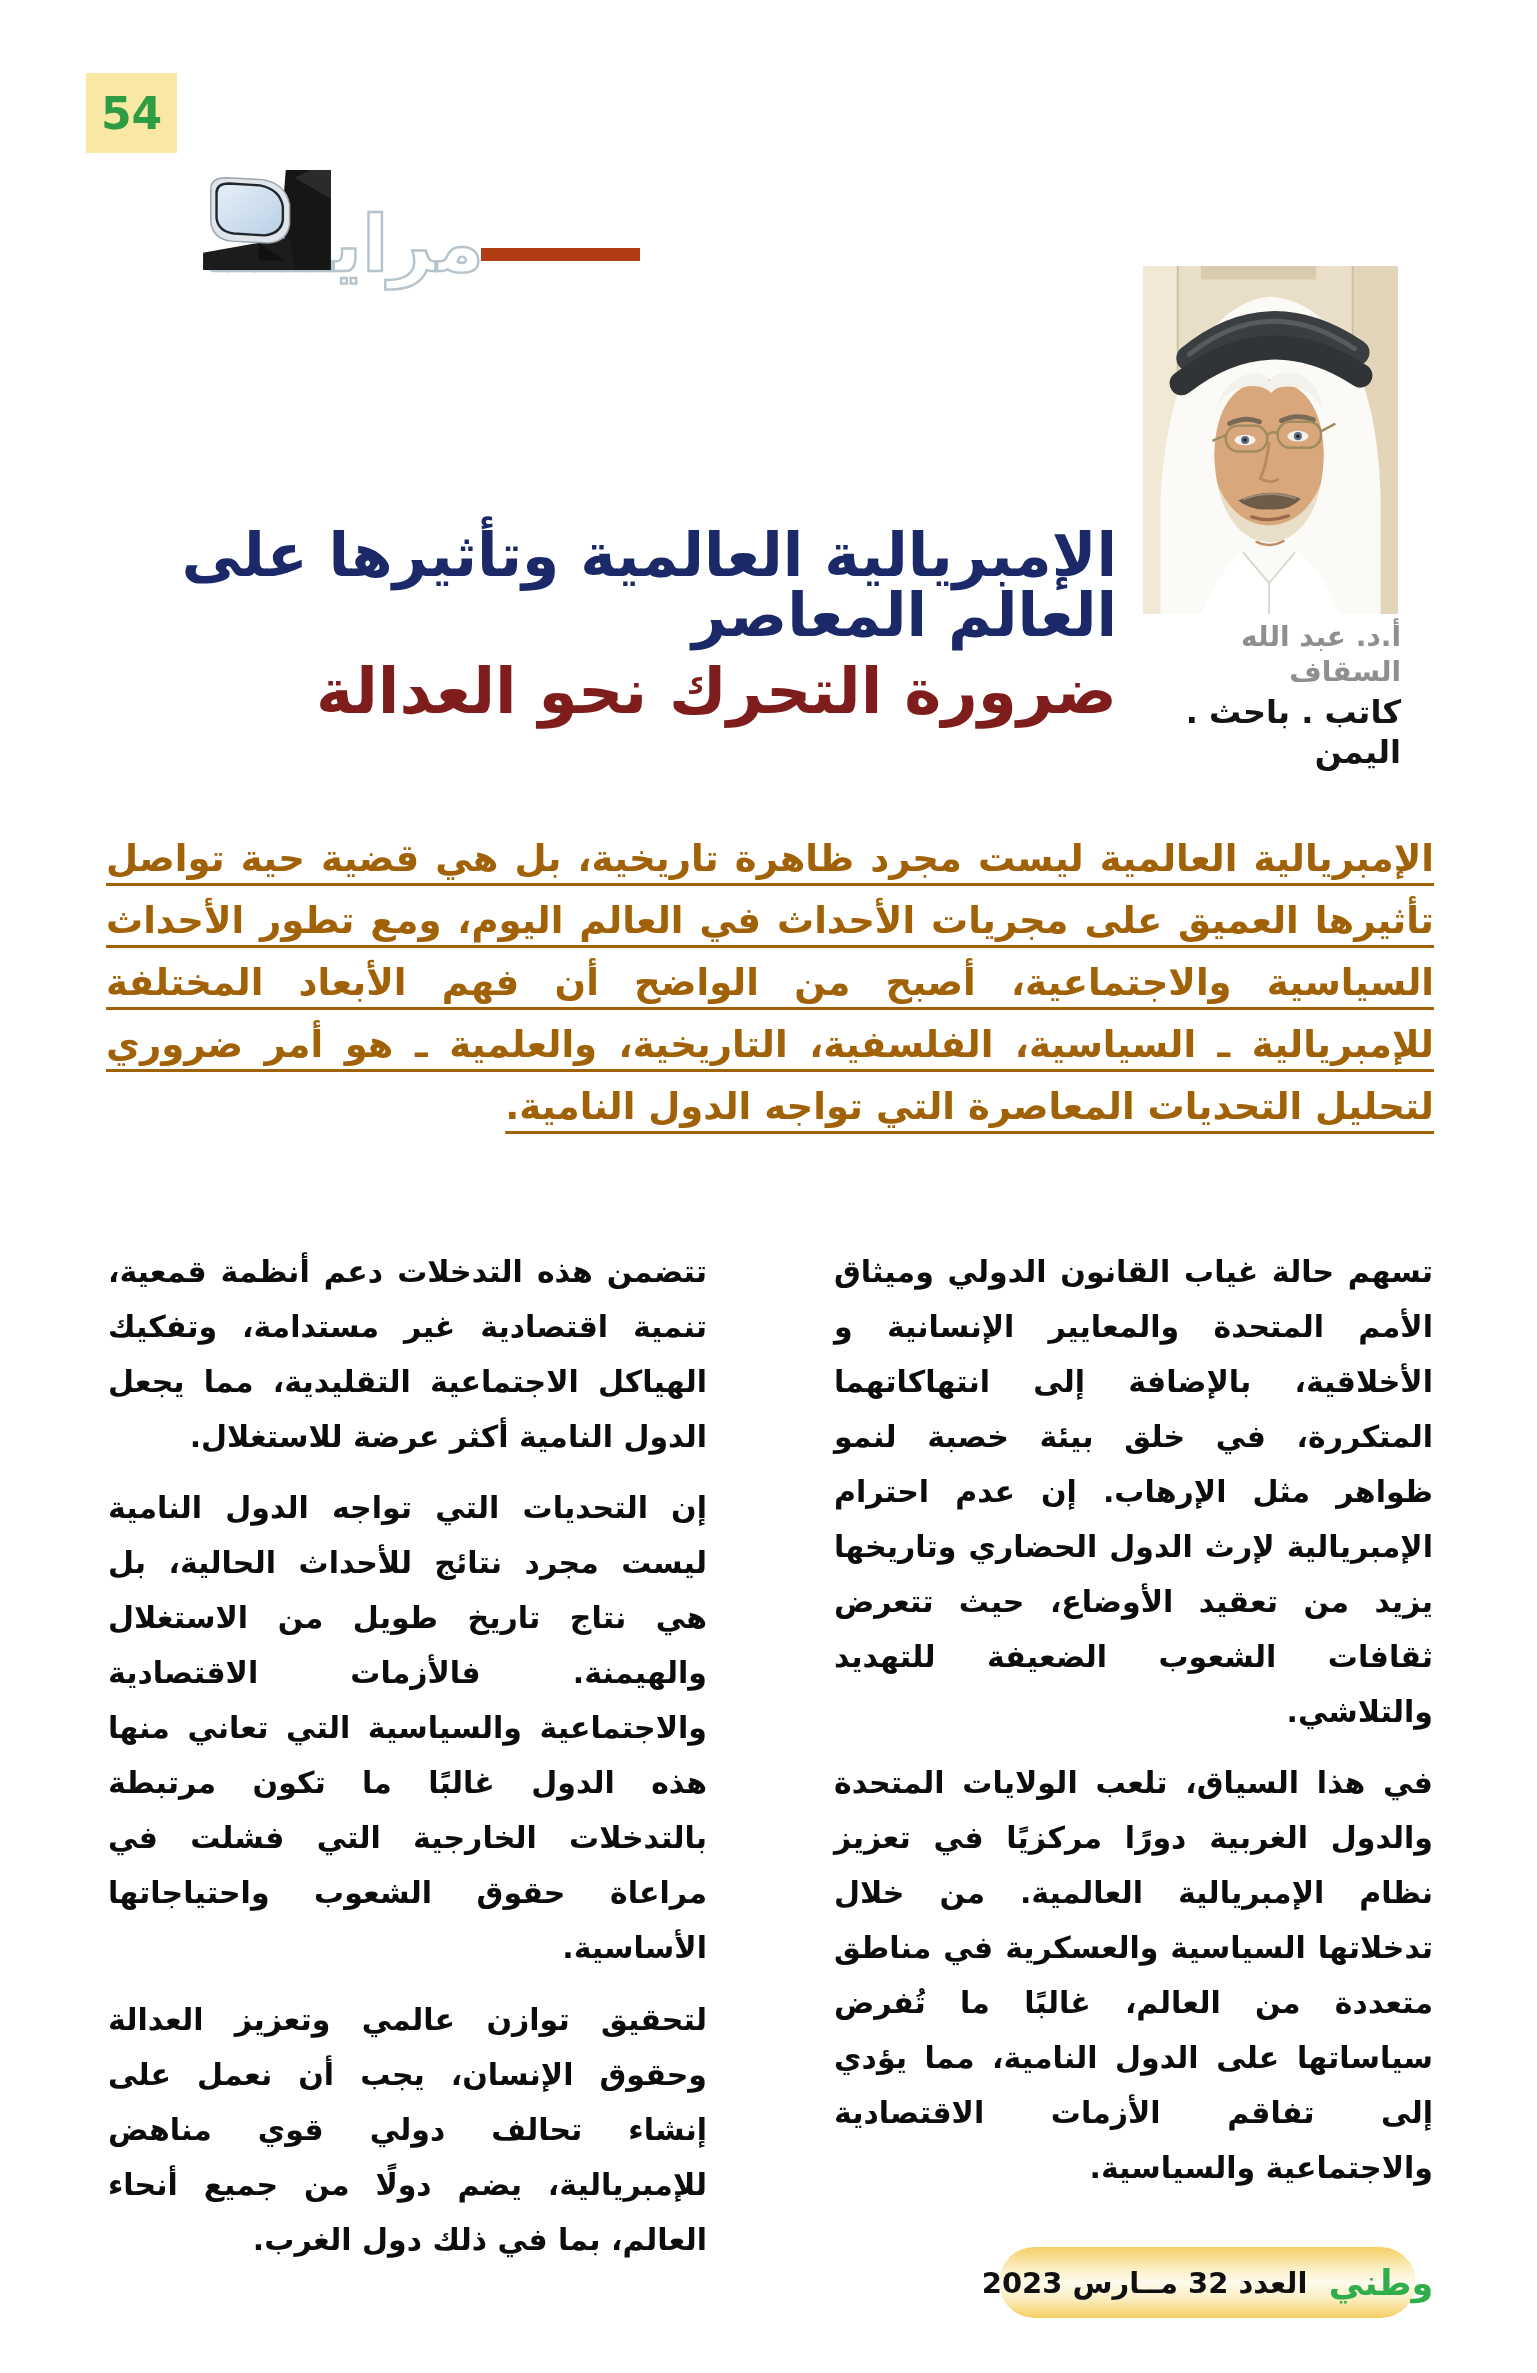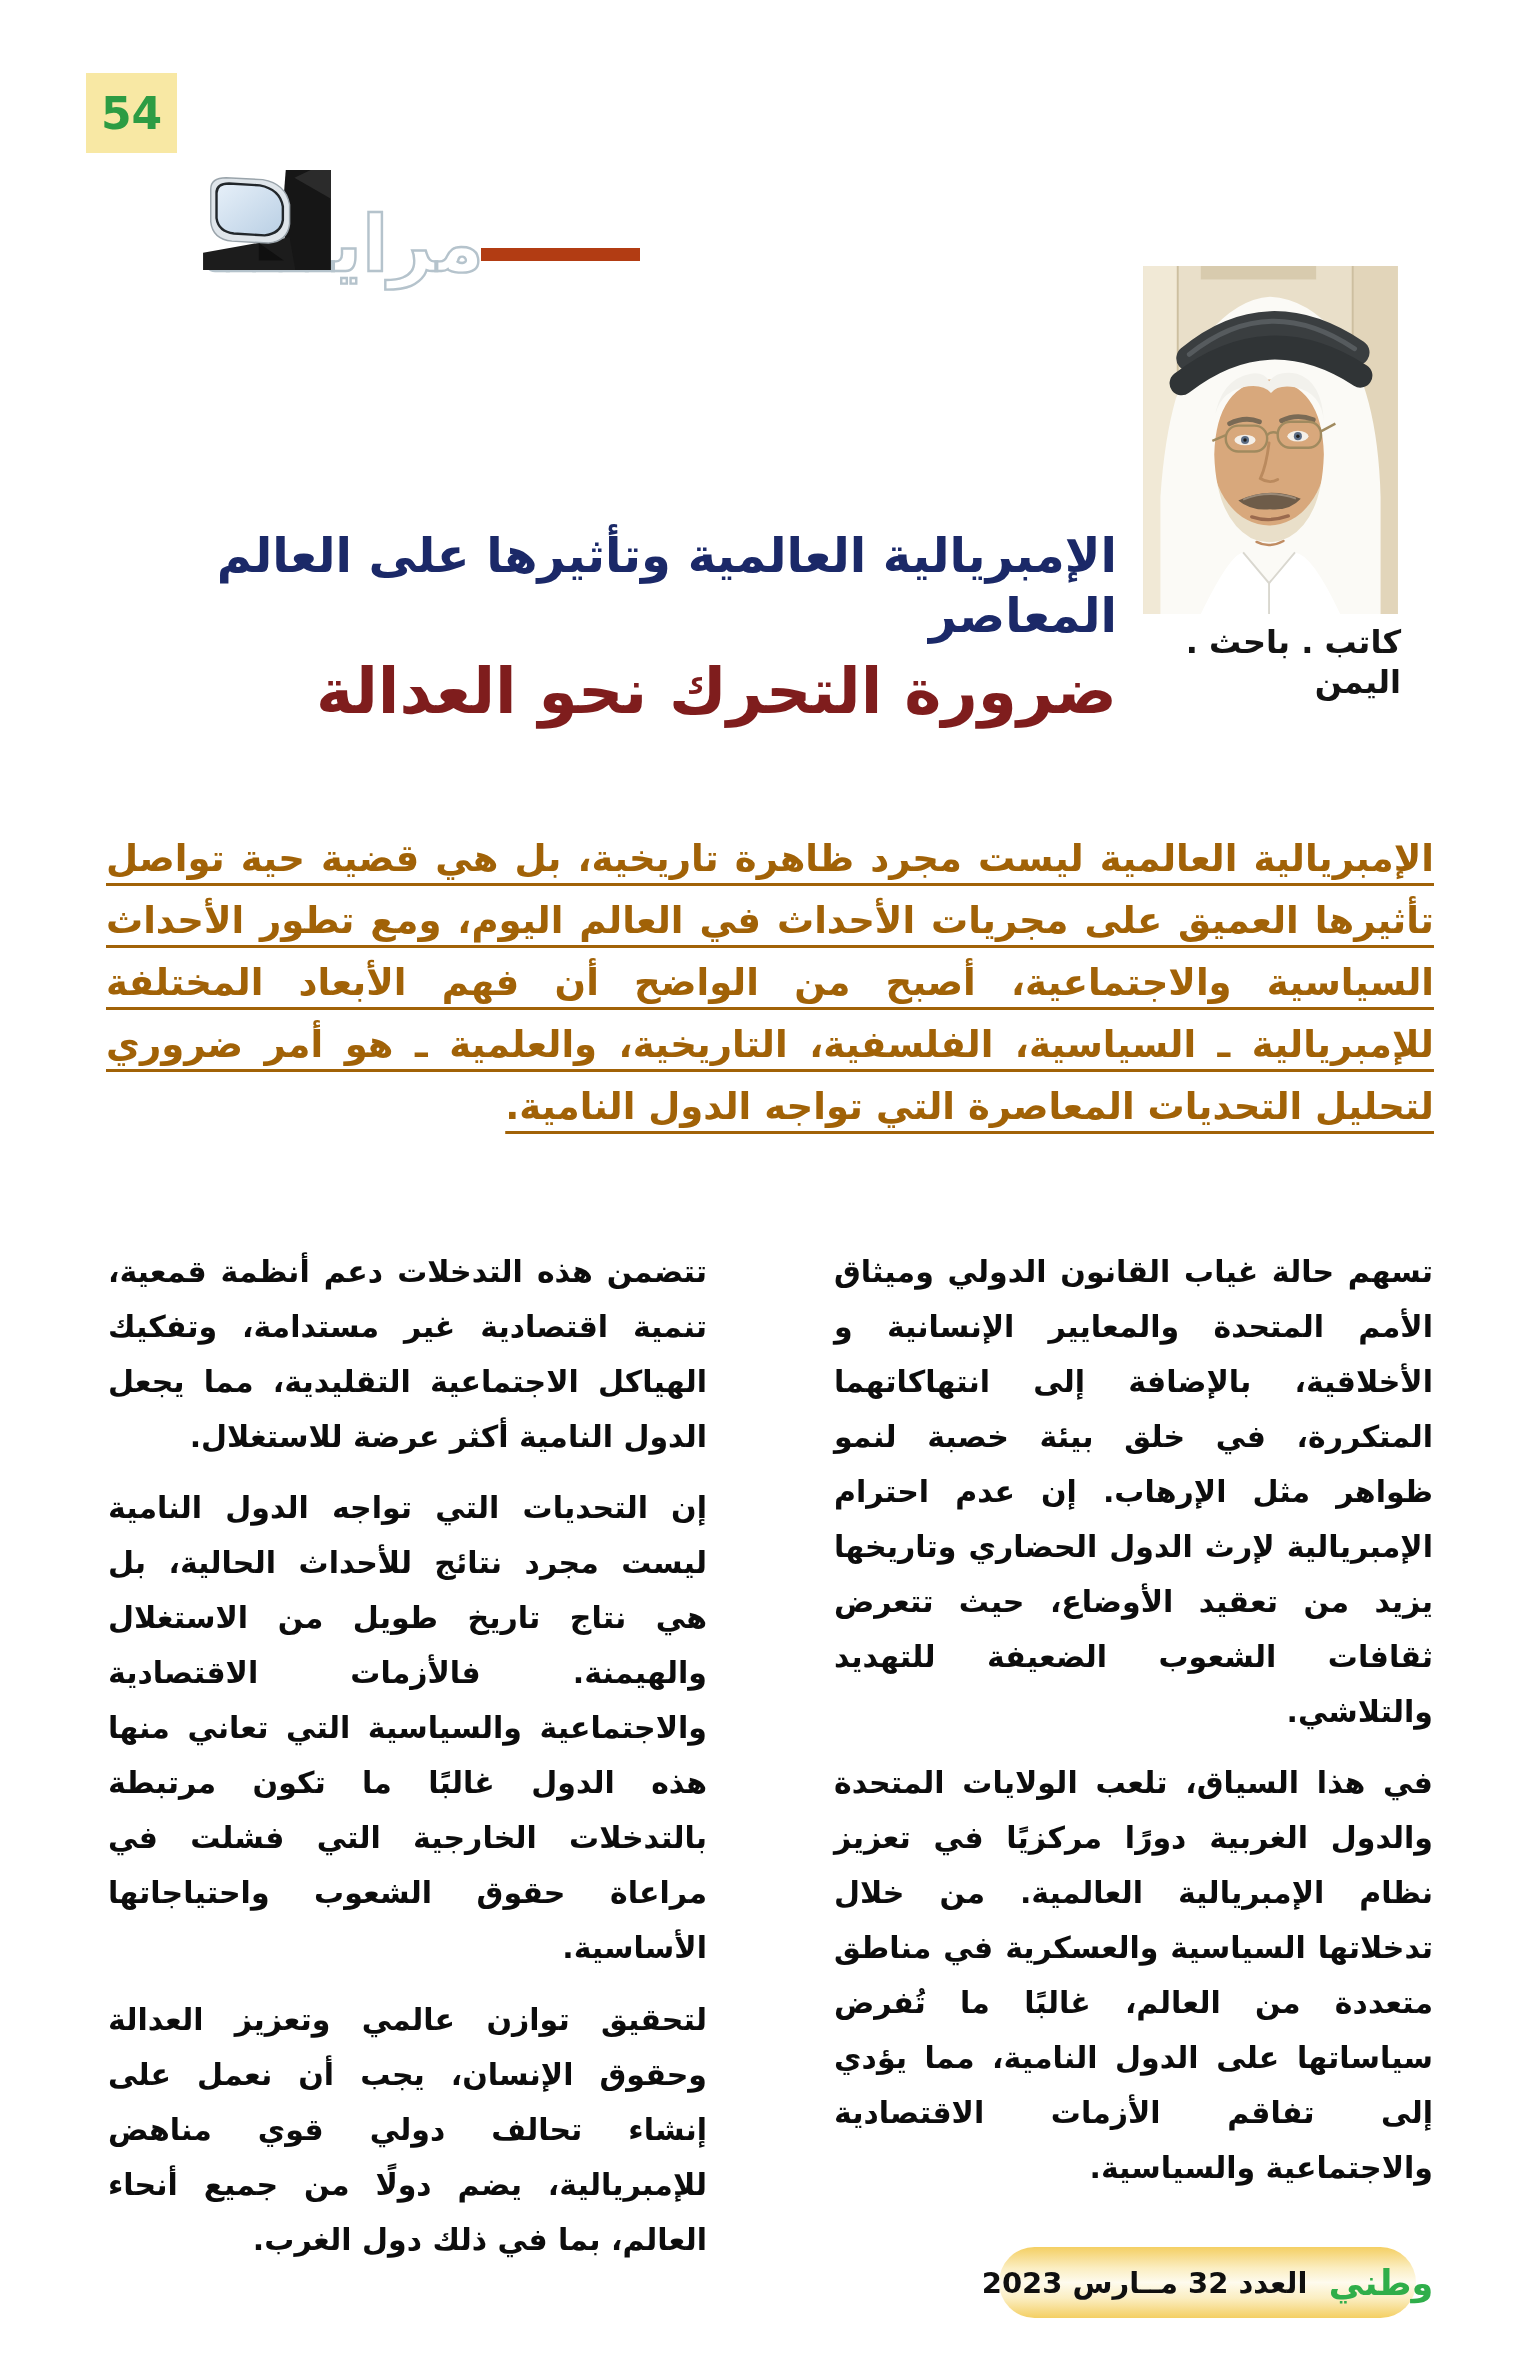--- a/index.html
+++ b/index.html
@@ -43,21 +43,21 @@
     position:absolute;left:1132px;top:619px;width:269px;
     text-align:right;direction:rtl;
   }
   .author-name{color:#8f8f8f;font-size:28px;font-weight:bold;line-height:35px;}
   .author-role{color:#141414;font-size:32px;font-weight:bold;line-height:40px;margin-top:3px;}
   
   .title-block{
     position:absolute;left:58px;top:525px;width:1059px;
     text-align:right;direction:rtl;
   }
-  .title-line1{color:#1b2968;font-size:48px;font-weight:bold;line-height:60px;}
+  .title-line1{color:#1b2968;font-size:60px;font-weight:bold;line-height:60px;}
   .title-line2{color:#7f1d1d;font-size:63px;font-weight:bold;line-height:77px;margin-top:7.7px;}
   
   .intro{
     position:absolute;left:106px;top:828px;width:1328px;
     direction:rtl;text-align:justify;
     color:#a16207;font-size:37px;font-weight:bold;line-height:62px;
     text-decoration:underline;
     text-decoration-thickness:2.9px;
     text-underline-offset:11.5px;
     text-decoration-skip-ink:none;
@@ -160,20 +160,21 @@
 
     <path d="M113,261 Q131,267 151,260" stroke="#9a6a4e" stroke-width="3.5" fill="none" stroke-linecap="round"></path>
     <path d="M118,287 Q131,294 146,286" stroke="#c08c62" stroke-width="2.5" fill="none" stroke-linecap="round"></path>
 
     <path d="M60,362 Q90,300 104,298 L131,330 L158,298 Q176,300 205,362 Z" fill="#ffffff"></path>
     <path d="M104,298 L131,330 L158,298" stroke="#d9d7cf" stroke-width="2" fill="none"></path>
     <path d="M131,330 L131,362" stroke="#d9d7cf" stroke-width="2" fill="none"></path>
   </svg>
 
   <div class="author-block">
+    <div class="author-name">أ.د. عبد الله السقاف</div>
     <div class="author-role">كاتب . باحث . اليمن</div>
   </div>
 
   <div class="title-block">
     <div class="title-line1">الإمبريالية العالمية وتأثيرها على العالم المعاصر</div>
     <div class="title-line2">ضرورة التحرك نحو العدالة</div>
   </div>
 
   <div class="intro">الإمبريالية العالمية ليست مجرد ظاهرة تاريخية، بل هي قضية حية تواصل تأثيرها العميق على مجريات الأحداث في العالم اليوم، ومع تطور الأحداث السياسية والاجتماعية، أصبح من الواضح أن فهم الأبعاد المختلفة للإمبريالية ـ السياسية، الفلسفية، التاريخية، والعلمية ـ هو أمر ضروري لتحليل التحديات المعاصرة التي تواجه الدول النامية.</div>
 

